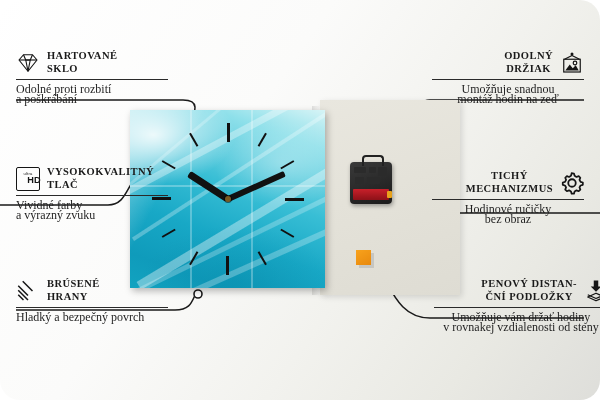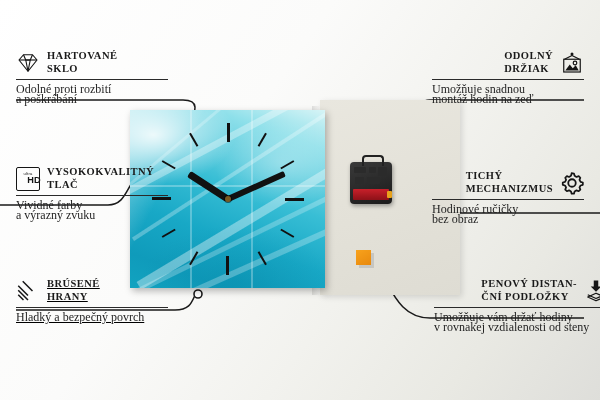--- a/index.html
+++ b/index.html
@@ -5,20 +5,21 @@
   html,body{margin:0;padding:0;}
   body{
     width:600px;height:400px;overflow:hidden;
     font-family:"Liberation Serif", serif;
     background:#ffffff;
     position:relative;
   }
   #stage{
     position:absolute;inset:0;width:600px;height:400px;
     background:linear-gradient(125deg,#ffffff 0%,#fbfbfa 38%,#f2f2ee 62%,#e9e9e3 82%,#dededa 100%);
+    border-radius:20px;
   }
   
   .photo-wrap{position:absolute;left:130px;top:100px;width:330px;height:195px;}
   .backboard{
     position:absolute;left:190px;top:0px;width:140px;height:195px;
     background:linear-gradient(160deg,#e9e7df 0%,#e4e2d9 45%,#dedcd3 100%);
     box-shadow:2px 2px 6px rgba(0,0,0,.13);
   }
   .backboard:after{
     content:"";position:absolute;left:-8px;top:6px;width:8px;height:189px;
@@ -73,21 +74,21 @@
         background:linear-gradient(150deg,#f8a21c,#e8890d);box-shadow:3px 3px 0 rgba(190,190,185,.75);}
   
   .callout{position:absolute;width:152px;}
   .callout .head{display:flex;align-items:center;gap:7px;}
   .callout .title{font-weight:bold;font-size:10.5px;letter-spacing:.45px;color:#1a1a1a;line-height:12.5px;text-transform:uppercase;}
   .callout .rule{height:1px;background:#2a2a2a;margin:4px 0 4px;}
   .callout .desc{font-size:12px;line-height:10.4px;color:#1f1f1f;}
   .callout.left .head{justify-content:flex-start;}
   .callout.left .title,.callout.left .desc{text-align:left;}
   .callout.right .head{justify-content:flex-end;}
-  .callout.right .title,.callout.right .desc{text-align:left;}
+  .callout.right .title,.callout.right .desc{text-align:center;}
   .ico{width:24px;height:24px;flex:0 0 24px;display:block;}
   .hdbox{width:22px;height:22px;border:1.6px solid #151515;border-radius:2px;
          display:flex;flex-direction:column;align-items:center;justify-content:center;flex:0 0 22px;}
   .hdbox .u{font-size:4.2px;letter-spacing:.2px;font-family:"Liberation Sans",sans-serif;line-height:4.6px;color:#151515;}
   .hdbox .h{font-size:9.2px;font-weight:bold;font-family:"Liberation Sans",sans-serif;line-height:9.4px;color:#151515;padding-left:12px;}
   
   #wires{position:absolute;left:0;top:0;width:600px;height:400px;pointer-events:none;}
 </style>
 </head>
 <body>
@@ -225,21 +226,21 @@
         <div>TLAČ</div>
       </div>
     </div>
     <div class="rule"></div>
     <div class="desc">
       <div>Vividné farby</div>
       <div>a výrazný zvuku</div>
     </div>
   </div>
 
-  <div class="callout left" style="left:16px;top:278px;text-decoration:underline;">
+  <div class="callout left" style="left:16px;top:278px;">
     <div class="head">
       <svg class="ico" viewBox="0 0 32 32">
         <g stroke="#151515" stroke-width="2" fill="none">
           <path d="M3 9 L16 22"></path>
             <path d="M3 15 L16 28"></path>
             <path d="M3 21 L10 28"></path>
             <path d="M9 3 L22 16"></path>
         </g>
       </svg>
       <div class="title">

